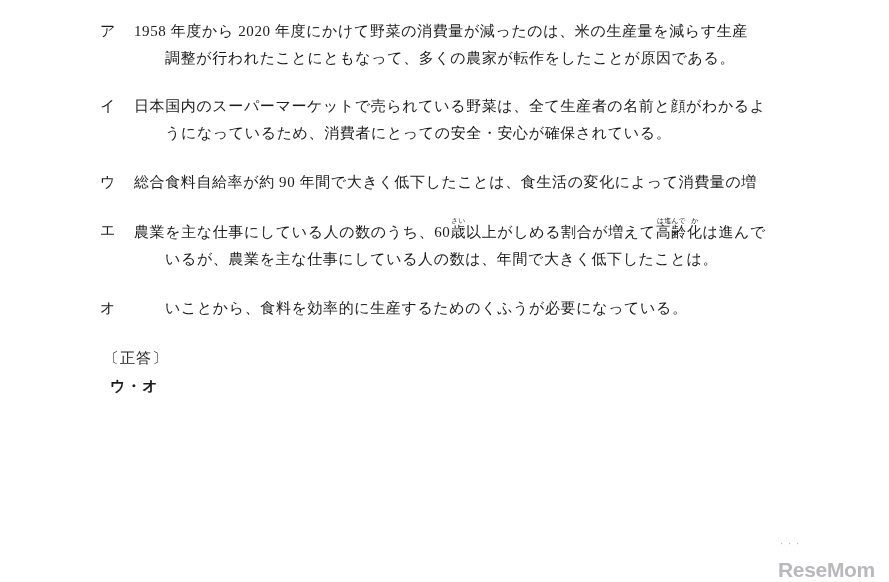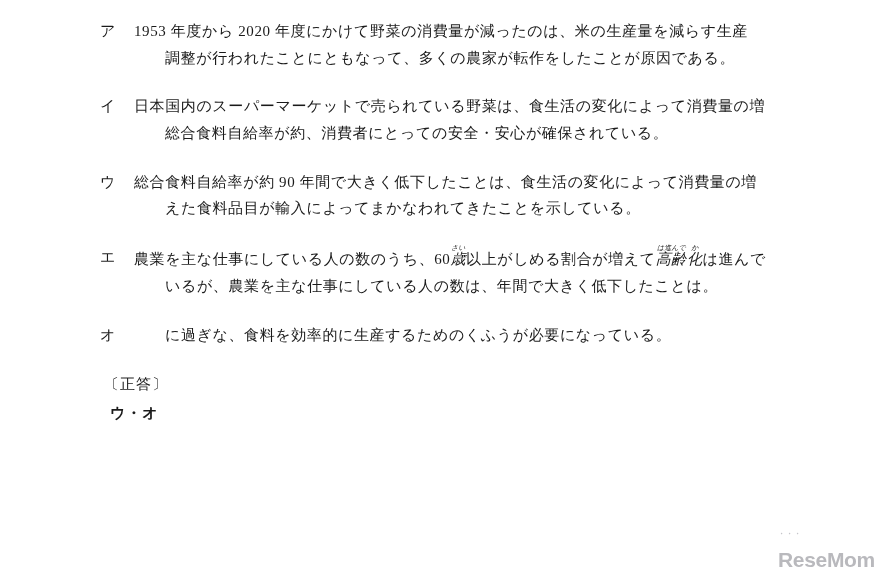--- a/index.html
+++ b/index.html
@@ -46,21 +46,20 @@
   .choice-body .line {
     display: block;
     white-space: nowrap;
   }
   .choice-body .line.indent {
     text-indent: 0;
     padding-left: 31px;
   }
   ruby {
     ruby-align: center;
-    font-style: italic;
   }
   rt {
     font-size: 7px;
     line-height: 1;
     letter-spacing: 0;
     font-weight: normal;
   }
   .answer-block {
     font-size: 15px;
     line-height: 1.9;
@@ -69,21 +68,21 @@
   .answer-label {
     padding-left: 4px;
   }
   .answer-value {
     padding-left: 10px;
     font-weight: bold;
   }
   .watermark {
     position: absolute;
     right: 14px;
-    bottom: 10px;
+    bottom: 0;
     font-family: "Liberation Sans", sans-serif;
     font-size: 21px;
     font-weight: bold;
     color: #b9b9bd;
     letter-spacing: -0.3px;
   }
   .watermark .dots {
     font-size: 7px;
     letter-spacing: 1px;
     vertical-align: 7px;
@@ -91,53 +90,52 @@
   }
 </style>
 </head>
 <body>
 
 <div class="page">
 
   <div class="choice">
     <div class="choice-marker">ア</div>
     <div class="choice-body">
-      <span class="line">1953 年度から 2020 年度にかけて野菜の消費量が減ったのは、米の生産量を減らす生産</span>
+      <span class="line">1958 年度から 2020 年度にかけて野菜の消費量が減ったのは、米の生産量を減らす生産</span>
       <span class="line indent">調整が行われたことにともなって、多くの農家が転作をしたことが原因である。</span>
     </div>
   </div>
 
   <div class="choice">
     <div class="choice-marker">イ</div>
     <div class="choice-body">
-      <span class="line">日本国内のスーパーマーケットで売られている野菜は、食生活の変化によって消費量の増</span>
-      <span class="line indent">総合食料自給率が約、消費者にとっての安全・安心が確保されている。</span>
+      <span class="line">日本国内のスーパーマーケットで売られている野菜は、全て生産者の名前と顔がわかるよ</span>
+      <span class="line indent">うになっているため、消費者にとっての安全・安心が確保されている。</span>
     </div>
   </div>
 
   <div class="choice">
     <div class="choice-marker">ウ</div>
     <div class="choice-body">
       <span class="line">総合食料自給率が約 90 年間で大きく低下したことは、食生活の変化によって消費量の増</span>
-      <span class="line indent">えた食料品目が輸入によってまかなわれてきたことを示している。</span>
     </div>
   </div>
 
   <div class="choice">
     <div class="choice-marker">エ</div>
     <div class="choice-body">
       <span class="line">農業を主な仕事にしている人の数のうち、60<ruby>歳<rt>さい</rt></ruby>以上がしめる割合が増えて<ruby>高齢<rt>は進んで</rt></ruby><ruby>化<rt>か</rt></ruby>は進んで</span>
       <span class="line indent">いるが、農業を主な仕事にしている人の数は、年間で大きく低下したことは。</span>
     </div>
   </div>
 
   <div class="choice">
     <div class="choice-marker">オ</div>
     <div class="choice-body">
-      <span class="line indent">に過ぎな、食料を効率的に生産するためのくふうが必要になっている。</span>
+      <span class="line indent">いことから、食料を効率的に生産するためのくふうが必要になっている。</span>
     </div>
   </div>
 
   <div class="answer-block">
     <div class="answer-label">〔正答〕</div>
     <div class="answer-value">ウ・オ</div>
   </div>
 
   <div class="watermark">
     <span class="dots">・・・</span><br>

